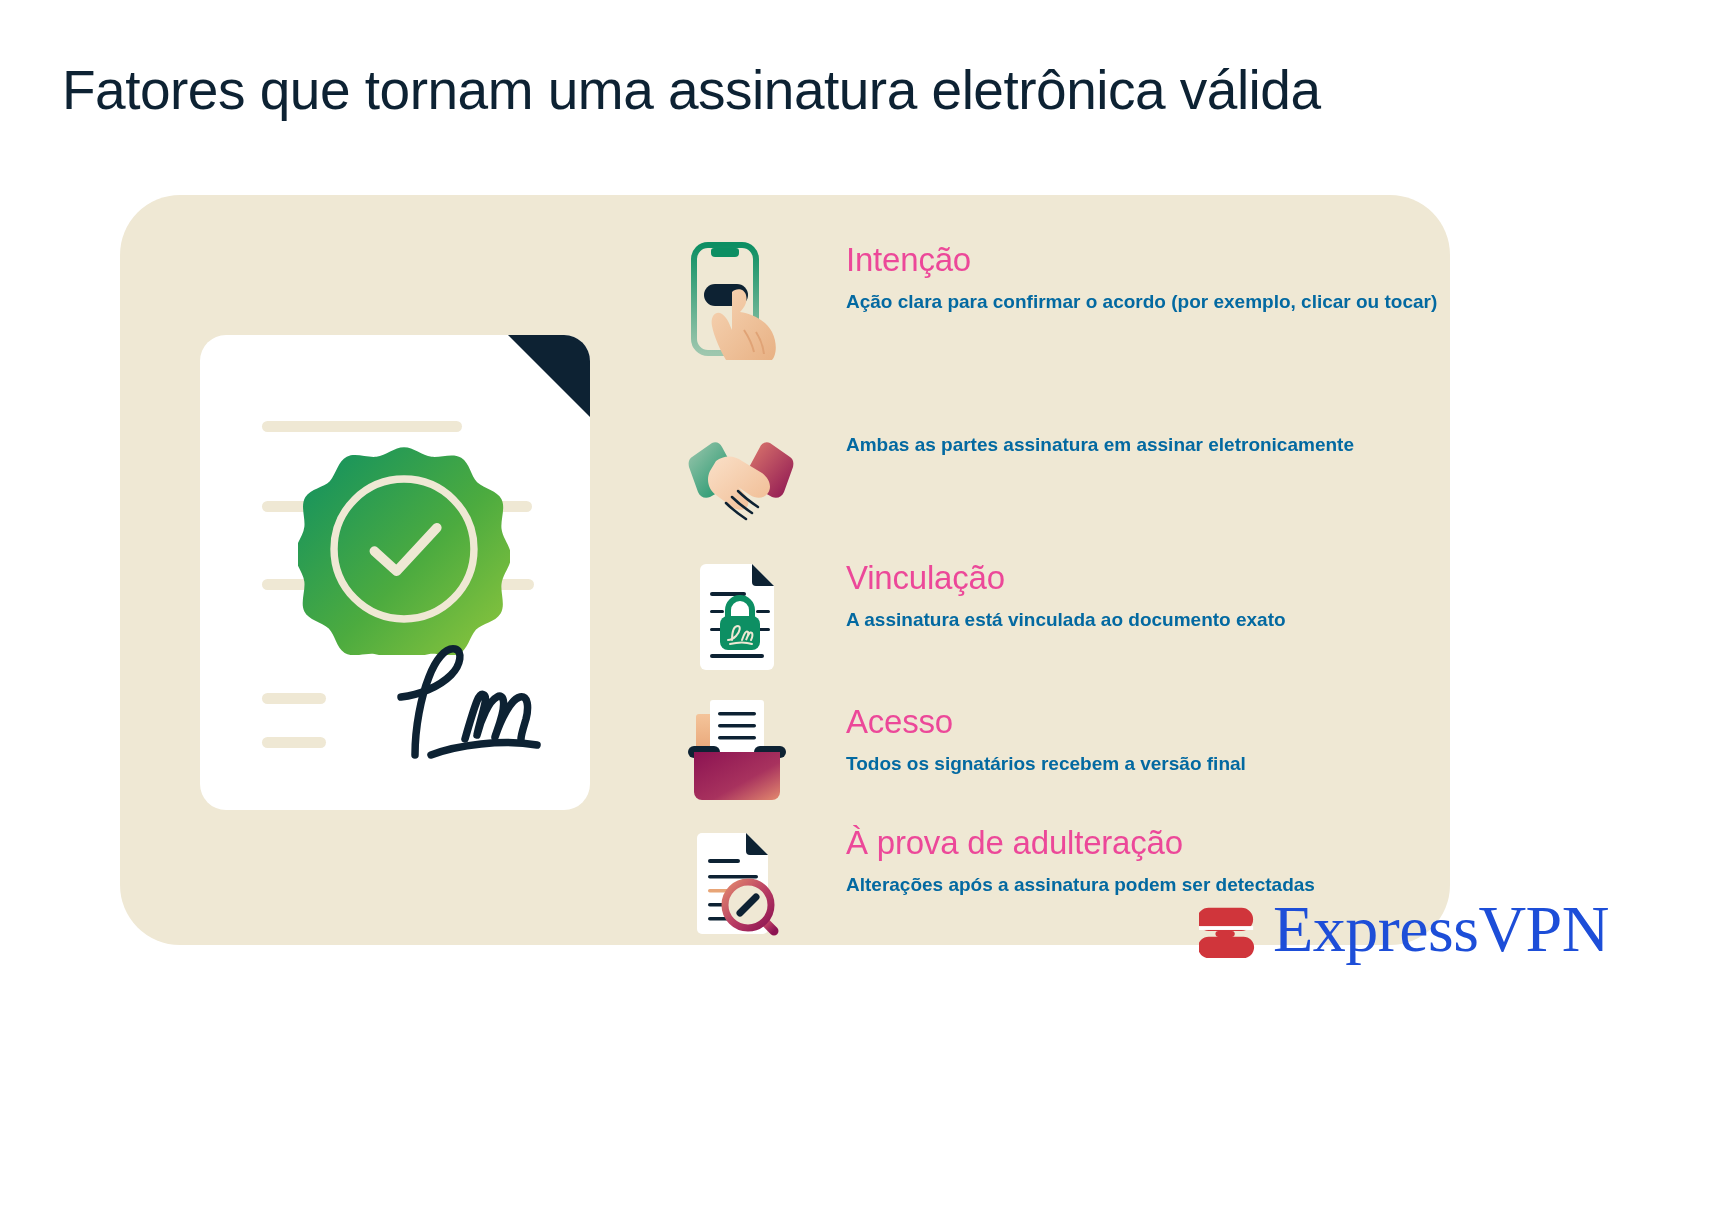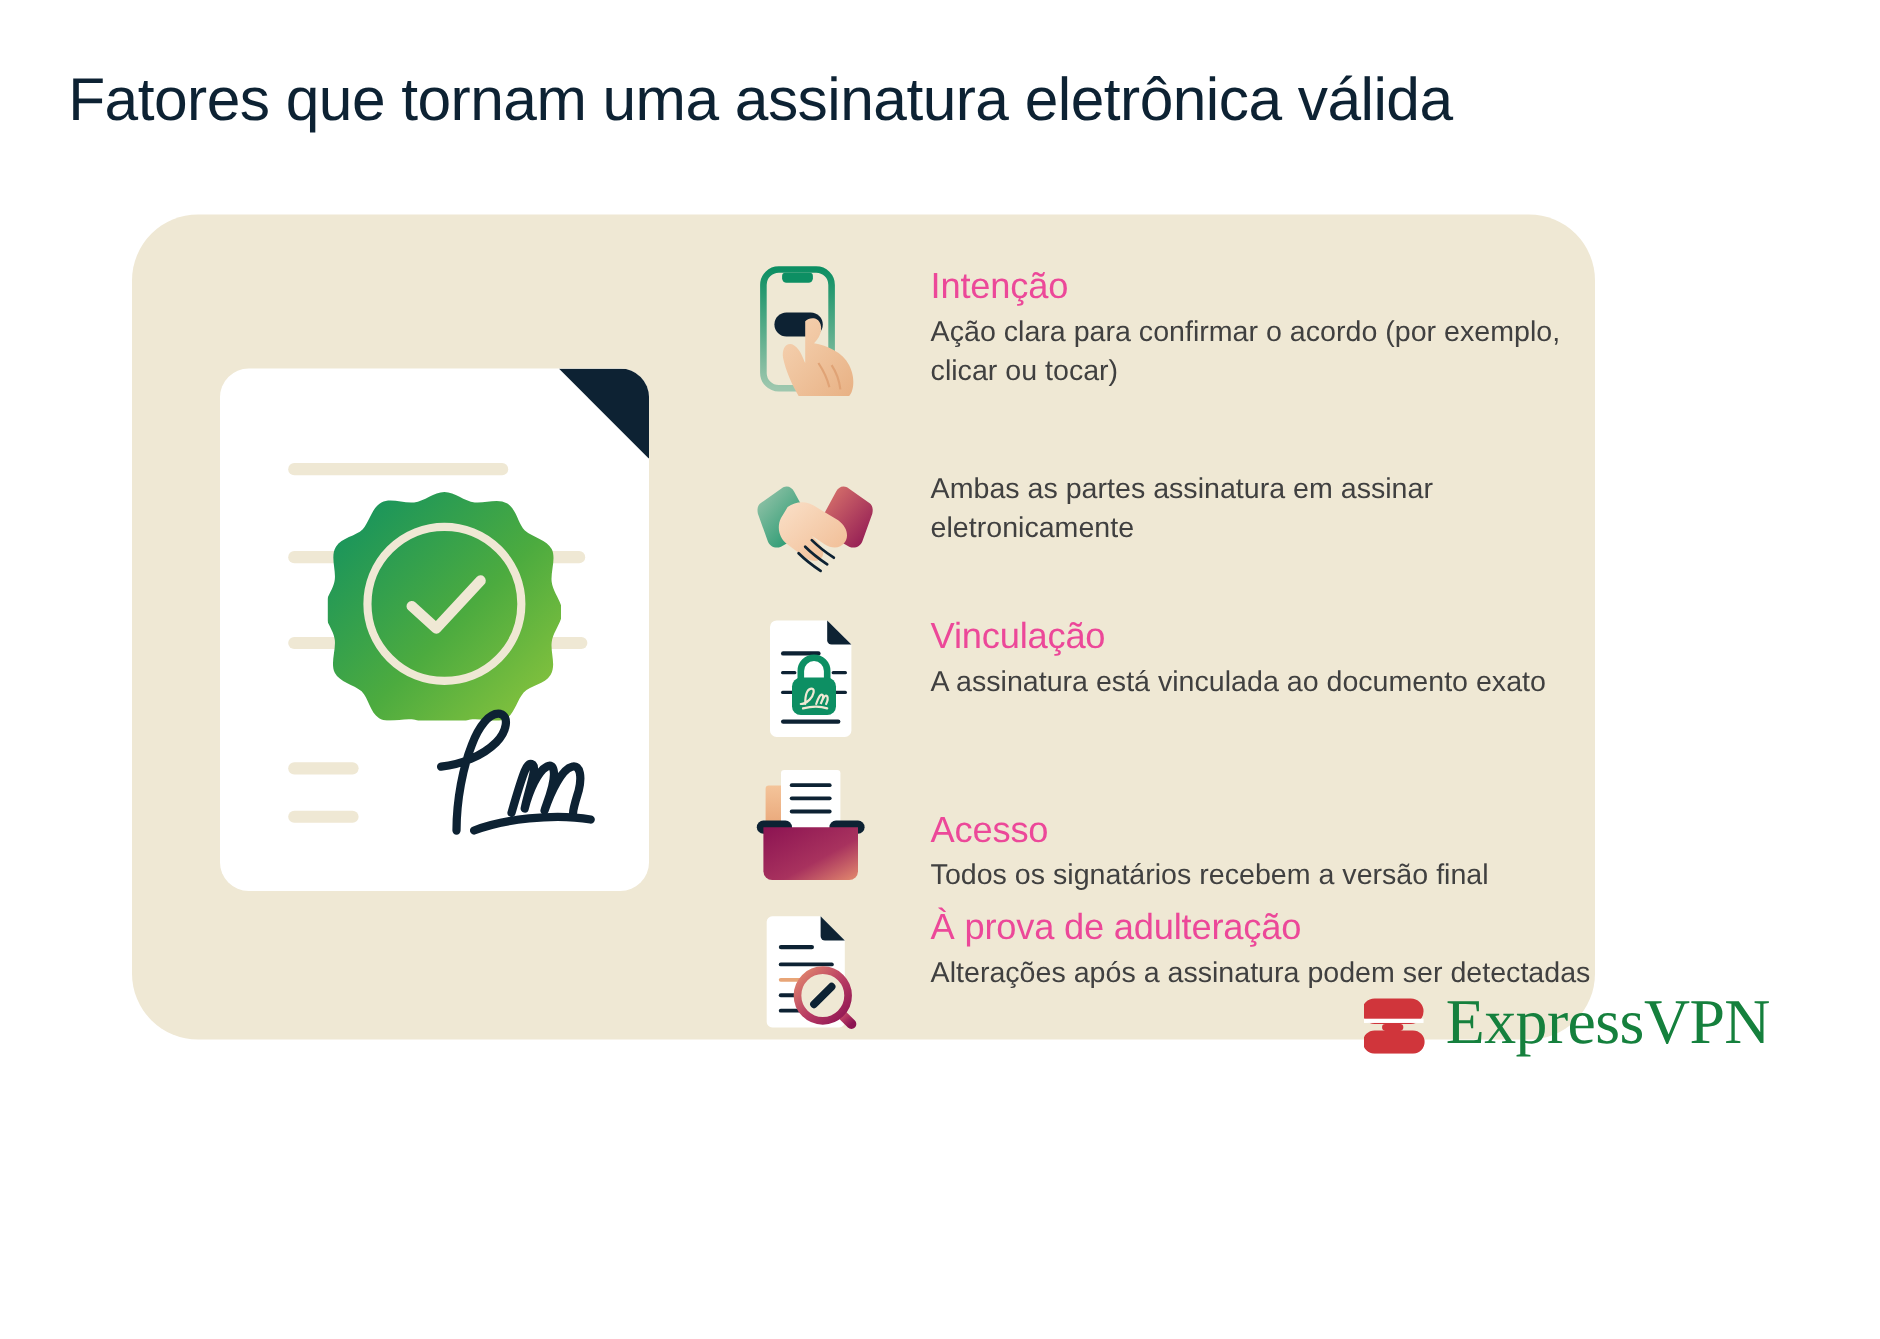--- a/index.html
+++ b/index.html
@@ -115,58 +115,58 @@
   }
   .f-title {
     font-size: 33px;
     line-height: 40px;
     color: #ec4899;
     font-weight: 400;
     letter-spacing: -0.2px;
     white-space: nowrap;
   }
   .f-desc {
-    font-size: 26px;
+    font-size: 19px;
     line-height: 35px;
-    color: #404040;
-    font-weight: 400;
+    color: #0369a1;
+    font-weight: 700;
     margin-top: 4px;
   }
 
   .feat-0 { left: 0;  top: 0;   }
   .feat-1 { left: 0;  top: 173px; }
   .feat-2 { left: 0;  top: 312px; }
   .feat-3 { left: 0;  top: 450px; }
   .feat-4 { left: 0;  top: 583px; }
 
   .feat-1 .f-icon { top: 8px; }
   .feat-2 .f-icon { top: 6px; }
   .feat-3 .f-icon { top: 0px; }
   .feat-4 .f-icon { top: 2px; }
 
   .feat-1 .f-text { top: 10px; }
   .feat-2 .f-text { top: 6px; }
-  .feat-3 .f-text { top: 12px; margin-top: 32px; }
+  .feat-3 .f-text { top: 12px; }
   .feat-4 .f-text { top: 0px; }
 
   
   .logo {
     position: absolute;
     right: 100px;
     bottom: 38px;
     display: flex;
     align-items: center;
     gap: 16px;
   }
   .logo-mark { width: 58px; height: 58px; display: block; }
   .logo-text {
     font-family: "Liberation Serif", serif;
-    font-size: 58px;
+    font-size: 66px;
     line-height: 50px;
-    color: #15803d;
+    color: #1d4ed8;
     letter-spacing: -0.5px;
     font-weight: 400;
   }
 </style>
 </head>
 <body>
 
 <div class="page">
 
   <h1 class="title">Fatores que tornam uma assinatura eletrônica válida</h1>

